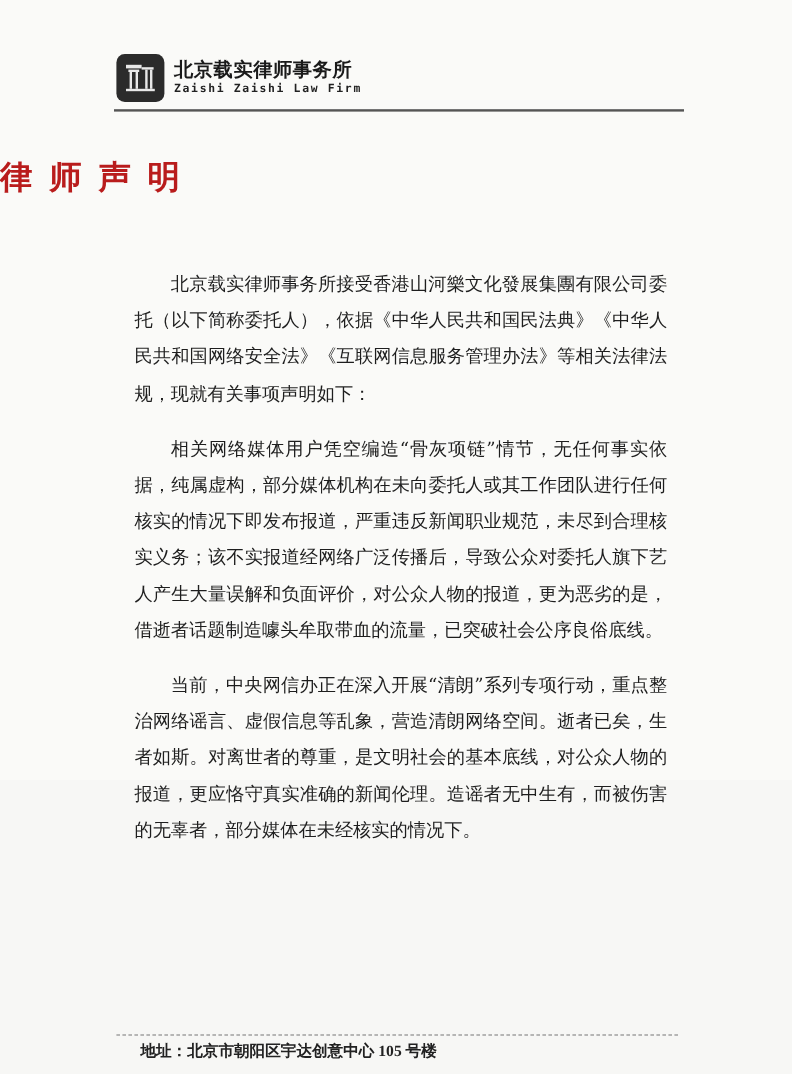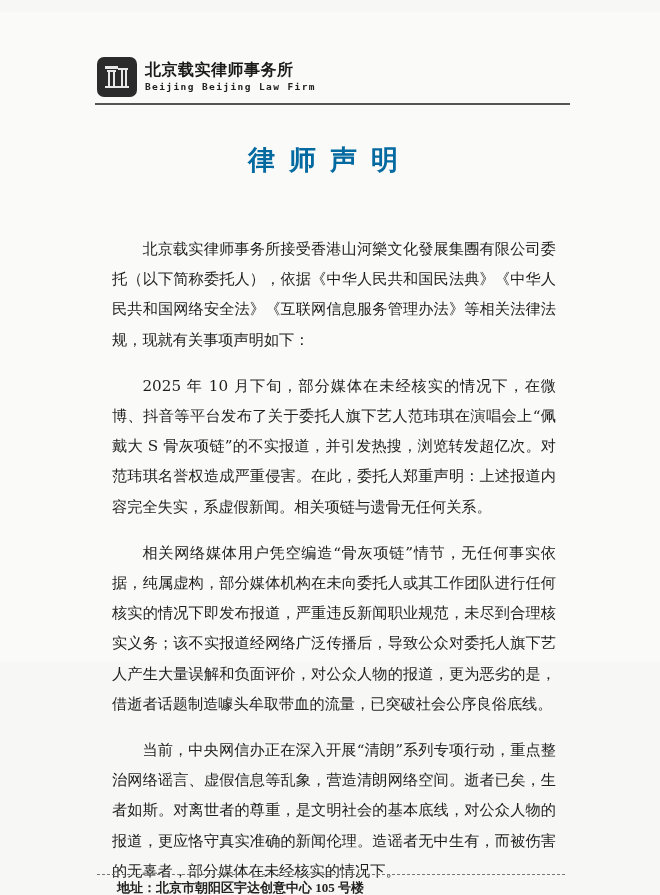--- a/index.html
+++ b/index.html
@@ -3,34 +3,34 @@
 <meta charset="utf-8">
 <style>
   html, body { margin: 0; padding: 0; }
   body {
     width: 660px; height: 895px; overflow: hidden;
     background: #f7f7f5;
     font-family: "DejaVu Serif", "Liberation Serif", serif;
     color: #1e1e1e;
     position: relative;
   }
-  .page { position: absolute; left: 0; top: 12px; width: 660px; height: 650px; background: #fafaf8; }
+  .page { position: absolute; left: 0; top: 0; width: 660px; height: 650px; background: #fafaf8; }
   .letterhead { position: absolute; left: 97px; top: 44px; height: 42px; display: flex; align-items: center; }
   .logo {
     width: 40px; height: 40px; border-radius: 7px;
     background: #2b2b2b; display: flex; align-items: center; justify-content: center;
     margin-right: 8px;
   }
   .firm { display: flex; flex-direction: column; justify-content: center; }
   .firm-cn { font-family: "DejaVu Sans", sans-serif; font-weight: bold; font-size: 16px; letter-spacing: 0.5px; color: #1a1a1a; line-height: 20px; }
   .firm-en { font-family: "DejaVu Sans Mono", monospace; font-weight: bold; font-size: 9.5px; letter-spacing: 1.4px; color: #222; line-height: 14px; }
   .head-rule { position: absolute; left: 95px; top: 91px; width: 475px; height: 2px; background: #555; }
   .title {
-    position: absolute; top: 130px; left: 0; width: 660px; text-align: center;
-    font-family: "DejaVu Sans", sans-serif; font-weight: bold; font-size: 27px; letter-spacing: 14px; color: #0369a1;
+    position: absolute; top: 130px; left: 0; width: 660px; 
+    font-family: "DejaVu Sans", sans-serif; font-weight: bold; font-size: 27px; letter-spacing: 14px; color: #b91c1c;
   }
   .body {
     position: absolute; left: 96px; top: 206px; width: 476px;
     font-size: 15.2px; line-height: 30.2px; text-align: justify;
   }
   .body p { margin: 16px; text-indent: 2em; }
   .foot-rule { position: absolute; left: 97px; top: 862px; width: 468px; border-top: 1.5px dashed #777; }
   .address {
     position: absolute; left: 117px; top: 867px;
     font-family: Liberation Serif, serif; font-size: 13px; font-weight: bold; color: #222;
@@ -48,29 +48,28 @@
         <rect x="6" y="10" width="2" height="14" fill="#e8e8e8"></rect>
         <rect x="11" y="10" width="2" height="14" fill="#e8e8e8"></rect>
         <rect x="16" y="6" width="10" height="2" fill="#e8e8e8"></rect>
         <rect x="19" y="8" width="2" height="16" fill="#e8e8e8"></rect>
         <rect x="23" y="8" width="2" height="16" fill="#e8e8e8"></rect>
         <rect x="3" y="24" width="24" height="2" fill="#e8e8e8"></rect>
       </svg>
     </div>
     <div class="firm">
       <div class="firm-cn">北京载实律师事务所</div>
-      <div class="firm-en">Beijing Beijing Law Firm</div>
+      <div class="firm-en">Zaishi Zaishi Law Firm</div>
     </div>
   </div>
   <div class="head-rule"></div>
 
   <div class="title">律师声明</div>
 
   <div class="body">
     <p>北京载实律师事务所接受香港山河樂文化發展集團有限公司委托（以下简称委托人），依据《中华人民共和国民法典》《中华人民共和国网络安全法》《互联网信息服务管理办法》等相关法律法规，现就有关事项声明如下：</p>
-    <p>2025 年 10 月下旬，部分媒体在未经核实的情况下，在微博、抖音等平台发布了关于委托人旗下艺人范玮琪在演唱会上“佩戴大 S 骨灰项链”的不实报道，并引发热搜，浏览转发超亿次。对范玮琪名誉权造成严重侵害。在此，委托人郑重声明：上述报道内容完全失实，系虚假新闻。相关项链与遗骨无任何关系。</p>
     <p>相关网络媒体用户凭空编造“骨灰项链”情节，无任何事实依据，纯属虚构，部分媒体机构在未向委托人或其工作团队进行任何核实的情况下即发布报道，严重违反新闻职业规范，未尽到合理核实义务；该不实报道经网络广泛传播后，导致公众对委托人旗下艺人产生大量误解和负面评价，对公众人物的报道，更为恶劣的是，借逝者话题制造噱头牟取带血的流量，已突破社会公序良俗底线。</p>
     <p>当前，中央网信办正在深入开展“清朗”系列专项行动，重点整治网络谣言、虚假信息等乱象，营造清朗网络空间。逝者已矣，生者如斯。对离世者的尊重，是文明社会的基本底线，对公众人物的报道，更应恪守真实准确的新闻伦理。造谣者无中生有，而被伤害的无辜者，部分媒体在未经核实的情况下。</p>
   </div>
 
   <div class="foot-rule"></div>
   <div class="address">地址：北京市朝阳区宇达创意中心 105 号楼</div>
 </div>
 
 </body></html>

